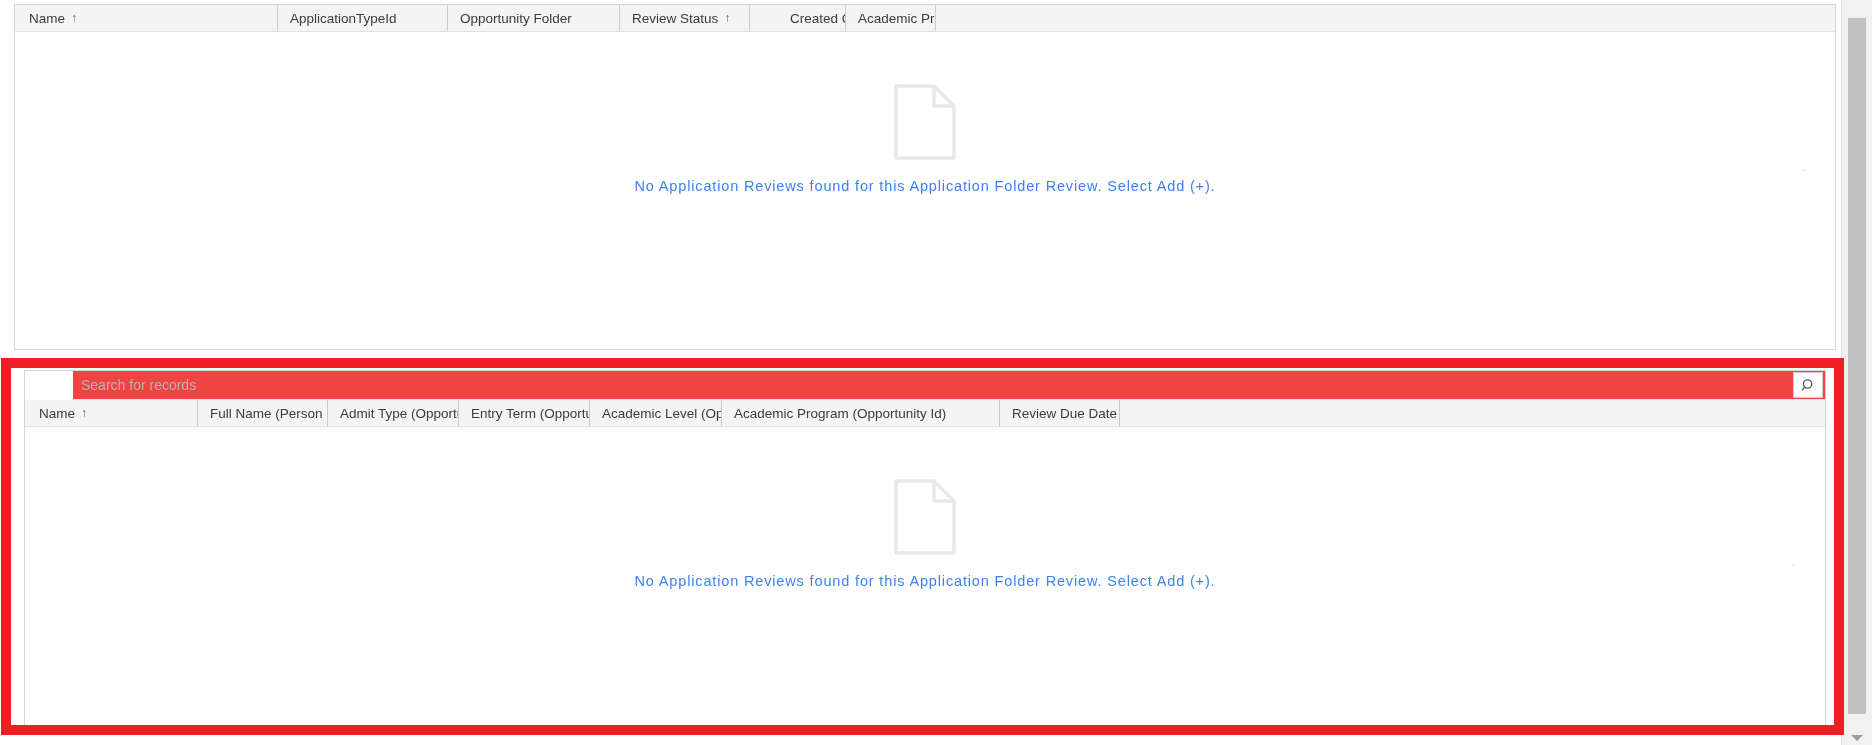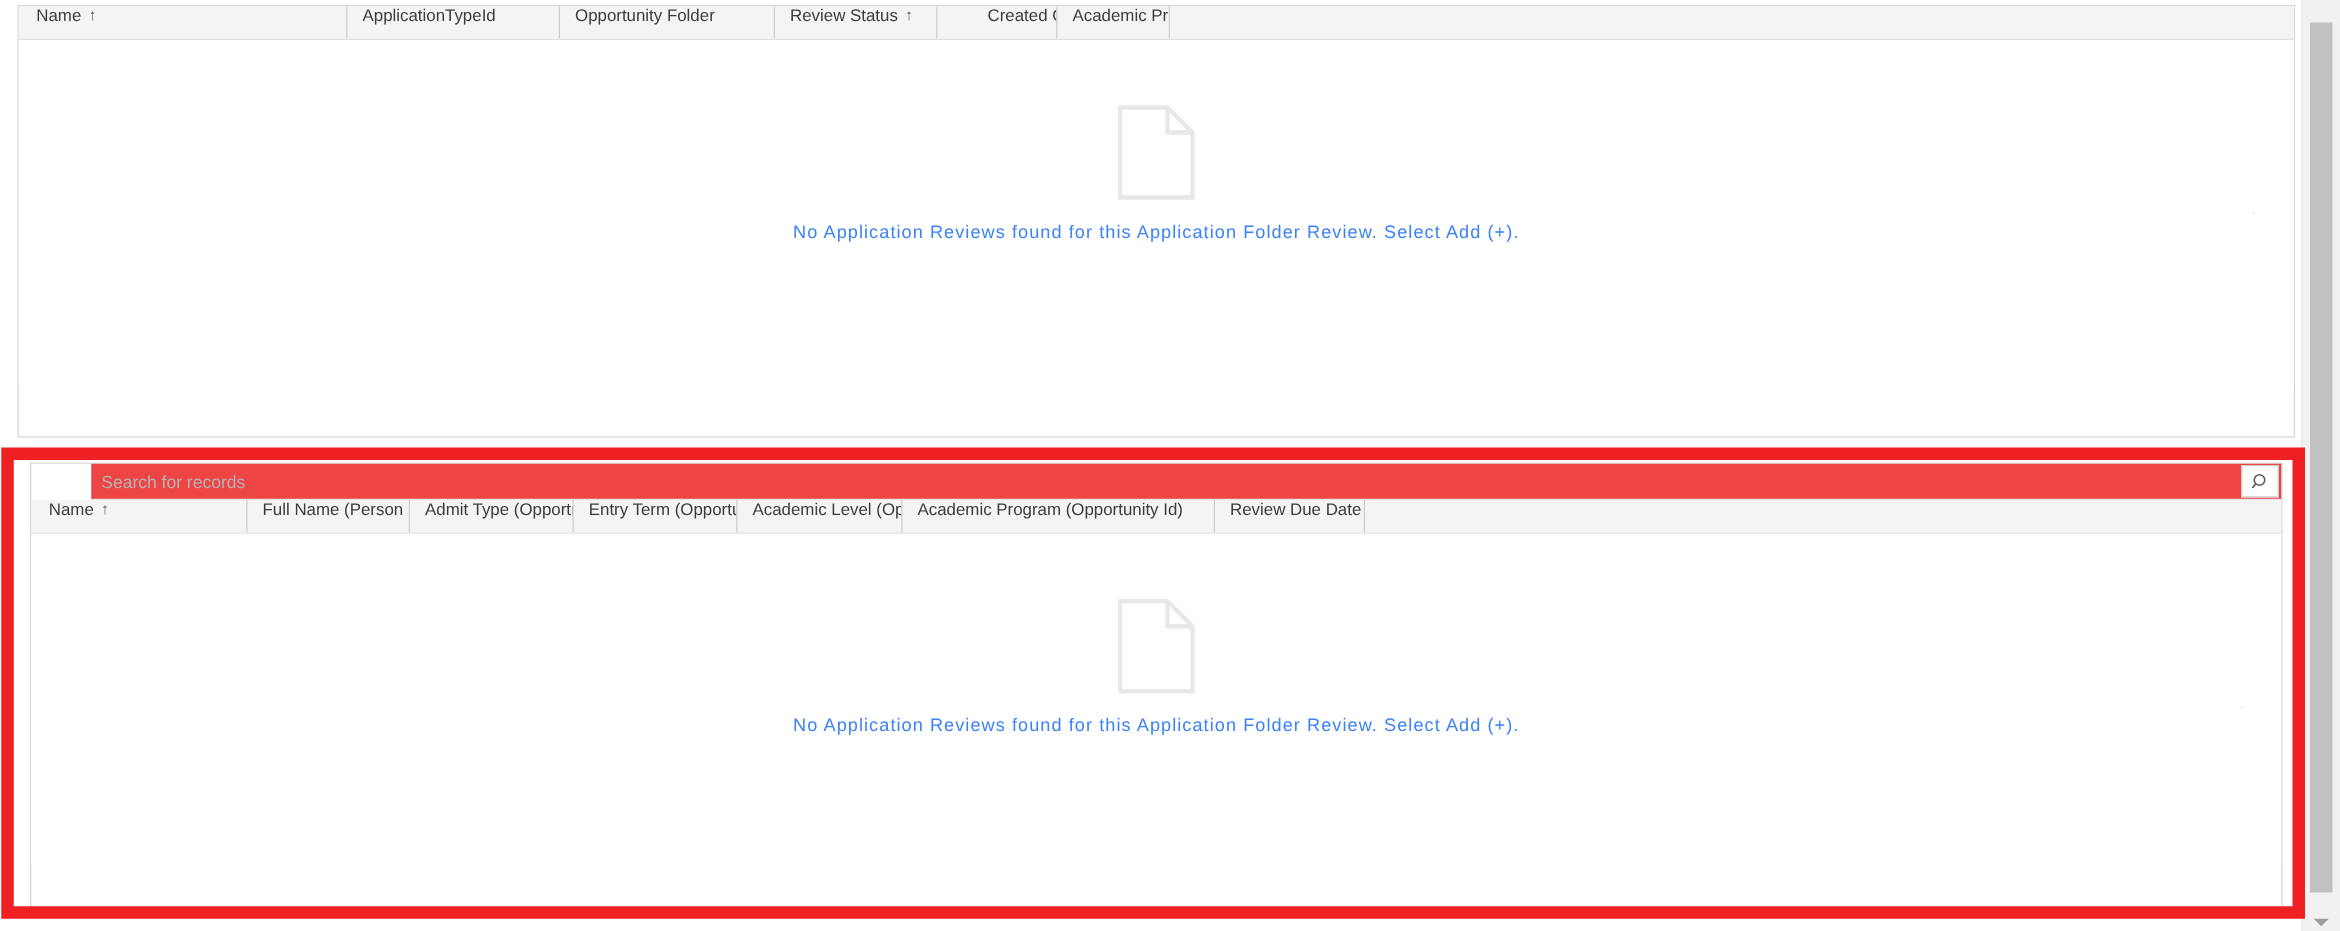--- a/index.html
+++ b/index.html
@@ -159,21 +159,21 @@
     height: 26px;
     background: #f4f4f4;
     border-bottom: 1px solid #e1e1e1;
     display: flex;
     align-items: stretch;
     overflow: hidden;
   }
   .col {
     position: relative;
     display: flex;
-    align-items: flex-start;
+    align-items: center;
     box-sizing: border-box;
     padding-left: 12px;
     font-size: 13.5px;
     color: #3b3b3b;
     white-space: nowrap;
     overflow: hidden;
     cursor: pointer;
   }
   .col + .col { border-left: 1px solid #cccccc; }
   .col .sort-asc {
@@ -300,21 +300,21 @@
       </div>
       <div class="col" style="width:131px;">
         <span>Entry Term (Opportunit...</span>
       </div>
       <div class="col" style="width:132px;">
         <span>Academic Level (Opport...</span>
       </div>
       <div class="col" style="width:250px;">
         <span>Academic Program (Opportunity Id)</span>
       </div>
-      <div class="col" style="width:120px;">
+      <div class="col" style="width:120px;margin-left:28px;">
         <span>Review Due Date</span>
 
       </div>
       <div class="col-tail"></div>
     </div>
 
     <div class="grid-body" style="height:264px;">
       <div class="empty-wrap">
         <svg width="62" height="76" viewBox="0 0 62 76" aria-hidden="true">
           <path d="M2 2 H40 L60 22 V74 H2 Z" fill="#ffffff" stroke="#e8e8e8" stroke-width="3.5" stroke-linejoin="round"></path>

